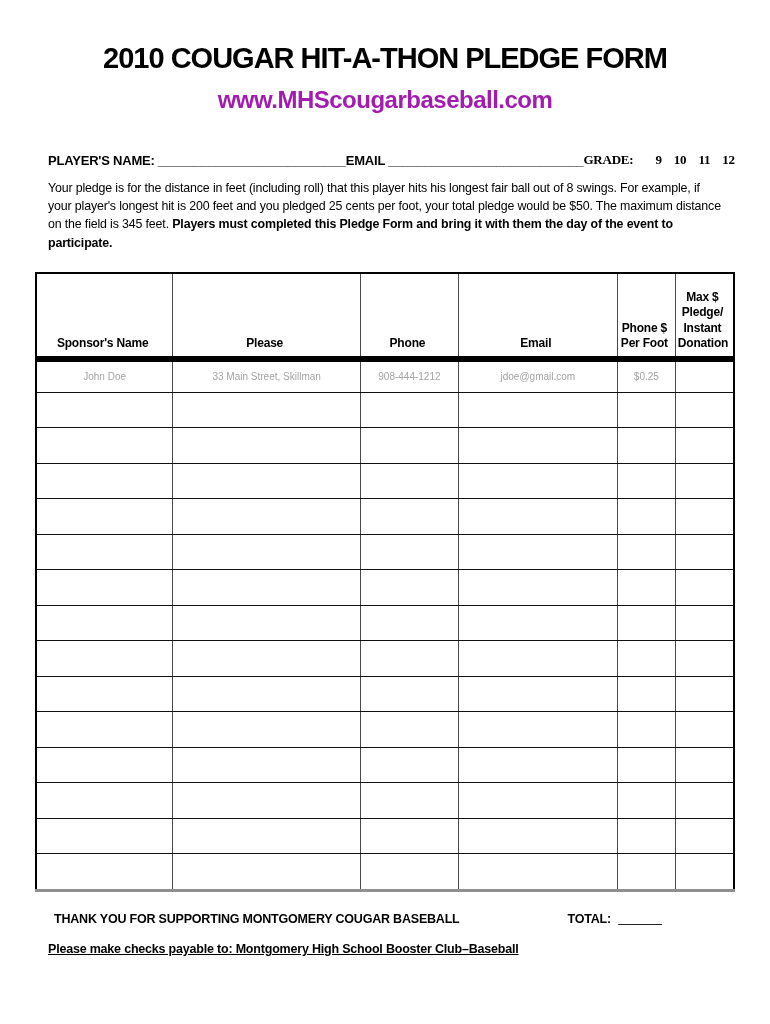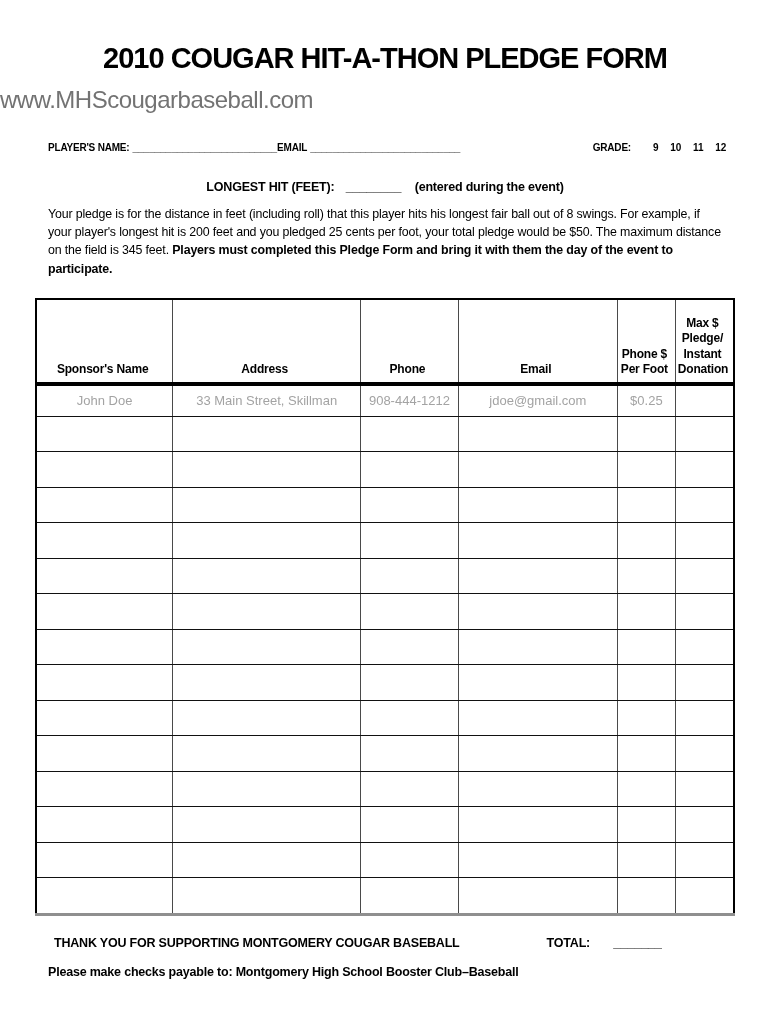--- a/index.html
+++ b/index.html
@@ -14,37 +14,38 @@
   }
   .title {
     padding-top: 42px;
     text-align: center;
     font-weight: 700;
     font-size: 29px;
     letter-spacing: -1px;
   }
   .subtitle {
     margin-top: 11px;
-    font-weight: 400;
+    text-align: center;
+    font-weight: 700;
     font-size: 24px;
     letter-spacing: -0.5px;
-    color: #737373;
+    color: #a21caf;
   }
   .player-line {
     display: flex;
     align-items: center;
-    margin: 28px 44px 0 48px;
-    font-weight: 700;
-    font-size: 10px;
+    margin: 38px 44px 0 48px;
+    font-weight: 700;
+    font-size: 13px;
     letter-spacing: -0.2px;
     white-space: nowrap;
   }
   .player-line .lbl { margin-right: 3px; }
   .blank { font-weight: 700; letter-spacing: 0; }
-  .grade-wrap { margin-left: auto; display: flex; align-items: baseline; }
+  .grade-wrap { margin-left: auto; display: flex; align-items: baseline; font-family: Liberation Serif, serif; }
   .grade-wrap .grade-lbl { margin-right: 10px; }
   .grade-opt { margin-left: 12px; }
   .longest-line {
     margin-top: 27px;
     text-align: center;
     font-weight: 700;
     font-size: 12.5px;
     letter-spacing: -0.2px;
   }
   .longest-line .blank { margin: 0 10px 0 8px; }
@@ -72,49 +73,50 @@
   }
   .pledge-table thead th {
     height: 78px;
     vertical-align: bottom;
     text-align: center;
     font-weight: 700;
     font-size: 12px;
     line-height: 1.3;
     white-space: pre-line;
     padding: 0 6px 4px 2px;
-    border-bottom: 4px solid #000000;
+    border-bottom: 6px solid #000000;
     letter-spacing: -0.2px;
   }
   .example-row td {
     height: 28px;
     text-align: center;
     vertical-align: middle;
-    font-size: 13px;
+    font-size: 10px;
     color: #a3a3a3;
   }
   .empty-row td { height: 32.5px; }
   .footer-row {
     display: flex;
     justify-content: space-between;
     align-items: baseline;
     margin-top: 20px;
     padding: 0 108px 0 54px;
     font-weight: 700;
     font-size: 12.5px;
     letter-spacing: -0.2px;
   }
   .total-wrap { white-space: nowrap; }
-  .total-wrap .blank { margin-left: 20px; }
+  .total-wrap .blank { margin-left: 4px; font-family: Liberation Serif, serif; }
   .checks-line {
     margin-top: 15px;
     padding-left: 48px;
     font-weight: 700;
     font-size: 12.5px;
     letter-spacing: -0.2px;
+    text-decoration: underline;
   }
 </style>
 </head>
 <body>
 
 <div class="page">
 
   <div class="title">2010 COUGAR HIT-A-THON PLEDGE FORM</div>
   <div class="subtitle">www.MHScougarbaseball.com</div>
 
@@ -125,44 +127,39 @@
     <span class="blank">___________________________</span>
     <span class="grade-wrap">
       <span class="grade-lbl">GRADE:</span>
       <span class="grade-opt">9</span>
       <span class="grade-opt">10</span>
       <span class="grade-opt">11</span>
       <span class="grade-opt">12</span>
     </span>
   </div>
 
-  <div class="longest-line">
-    <span>LONGEST HIT (FEET):</span>
-    <span class="blank">________</span>
-    <span>(entered during the event)</span>
-  </div>
 
   <div class="instructions">
     <span>Your pledge is for the distance in feet (including roll) that this player hits his longest fair ball out of 8 swings.  For example, if your player's longest hit is 200 feet and you pledged 25 cents per foot, your total pledge would be $50.  The maximum distance on the field is 345 feet. </span>
     <span class="bold-part">Players must completed this Pledge Form and bring it with them the day of the event to participate.</span>
   </div>
 
   <table class="pledge-table">
     <colgroup>
       <col style="width:19.6%">
         <col style="width:26.9%">
         <col style="width:14%">
       <col style="width:22.8%">
         <col style="width:8.3%">
         <col style="width:8.4%">
     </colgroup>
     <thead>
       <tr>
         <th>Sponsor's Name</th>
-        <th>Address</th>
+        <th>Please</th>
         <th>Phone</th>
         <th>Email</th>
         <th>Phone $
 Per Foot</th>
         <th>Max $
 Pledge/
 Instant
 Donation</th>
       </tr>
     </thead>

